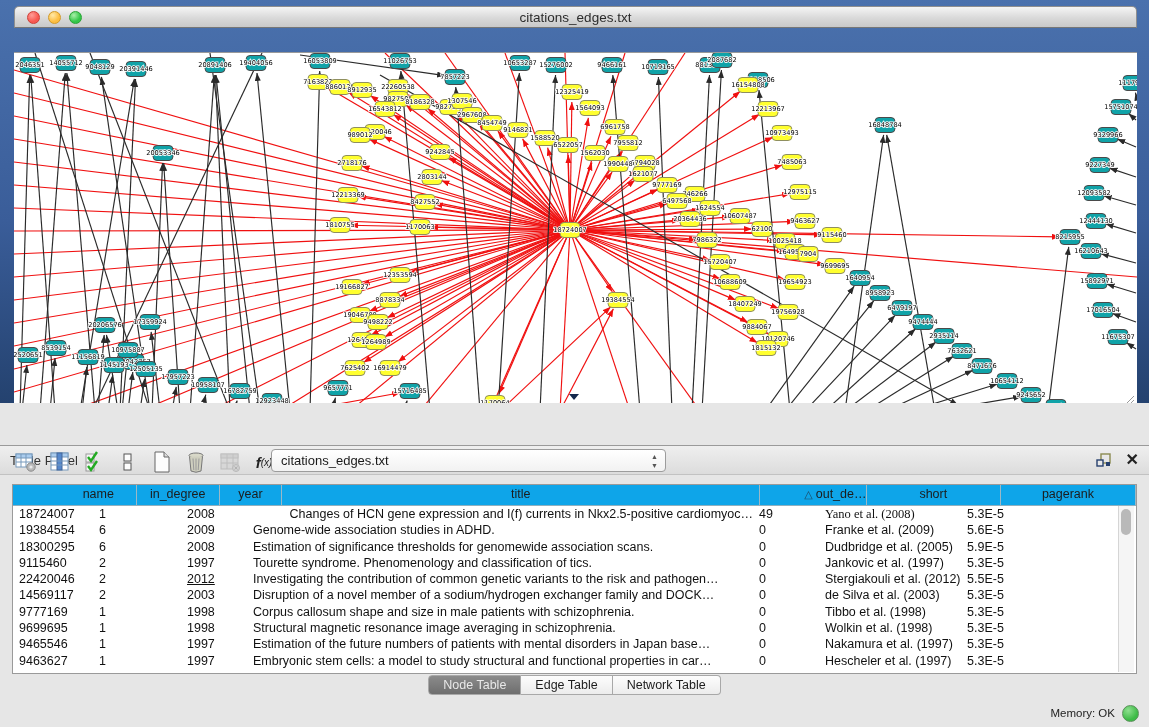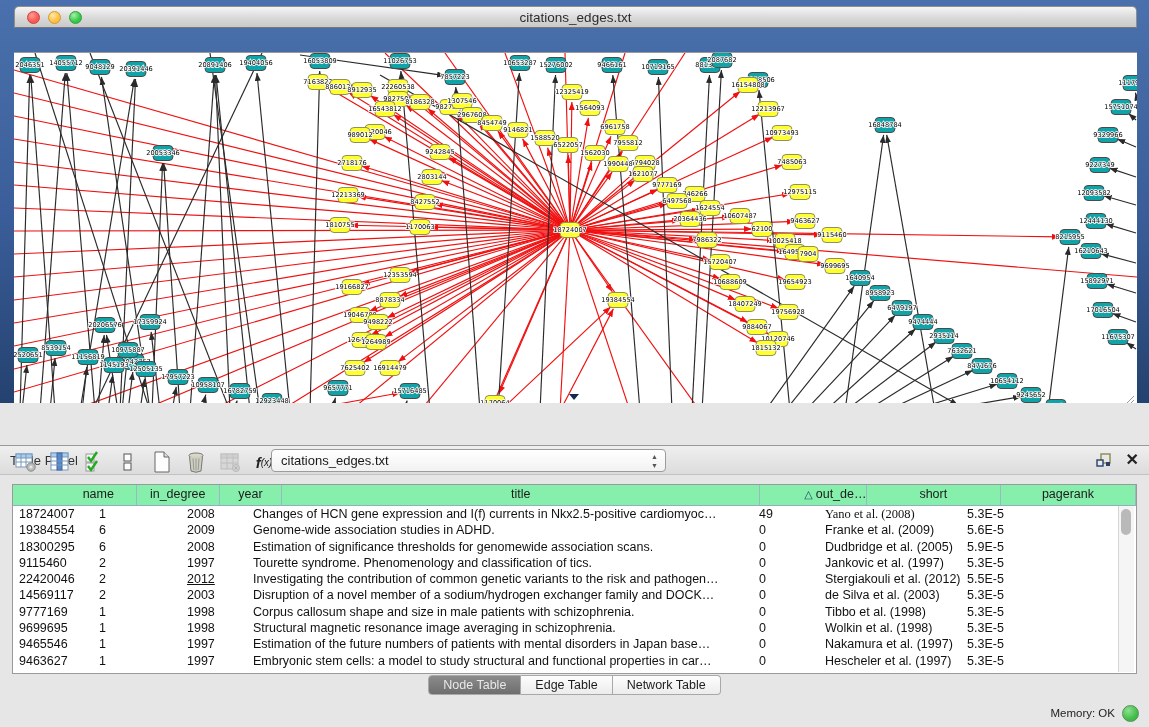--- a/index.html
+++ b/index.html
@@ -38,21 +38,21 @@
   .tbtn{width:24px;height:24px;display:flex;align-items:center;justify-content:center;}
   .fx{font-size:15px;font-style:italic;font-weight:bold;color:#222;}
   .fx small{font-size:10px;font-weight:normal;}
   .combo{position:absolute;left:271px;top:46px;width:395px;height:23px;
     background:linear-gradient(#ffffff,#f2f2f2);border:1px solid #9c9c9c;border-radius:4px;
     box-sizing:border-box;font-size:13px;color:#1a1a1a;line-height:21px;padding-left:9px;}
   .combo .spin{position:absolute;right:7px;top:2px;font-size:7px;color:#555;line-height:9px;text-align:center;}
   
   .table-box{position:absolute;left:12px;top:81px;width:1125px;height:190px;
     border:1px solid #9a9a9a;background:#fff;box-sizing:border-box;overflow:hidden;}
-  .thead{display:flex;height:20px;background:#86efac;border-bottom:1px solid #8fb0bf;padding-left:48px;}
+  .thead{display:flex;height:20px;background:#0ea5e9;border-bottom:1px solid #8fb0bf;padding-left:48px;}
   .th{box-sizing:border-box;border-right:1px solid #9bb8c6;font-size:12.5px;color:#1c1c1c;
     text-align:center;line-height:19px;overflow:hidden;white-space:nowrap;}
   .th .sort{color:#1c4a66;font-size:11px;margin-right:3px;}
   .tr{display:flex;height:16.3px;font-size:12.5px;color:#111;}
   .td{box-sizing:border-box;padding-left:6px;overflow:hidden;white-space:nowrap;line-height:16.3px;}
   .vsb{position:absolute;right:2px;top:21px;width:15px;height:166px;
     background:#f5f5f5;border-left:1px solid #d5d5d5;}
   .vsb .thumb{position:absolute;left:2px;top:3px;width:10px;height:26px;background:#b9b9b9;border-radius:6px;}
   
   .tabs{position:absolute;left:0;right:0;top:272px;height:20px;display:flex;justify-content:center;}
@@ -857,21 +857,21 @@
           <div class="th" style="width: 506px;">title</div>
           <div class="th" style="width: 66px; margin-left: 44px;"><span class="sort">△</span>out_de…</div>
           <div class="th" style="width: 142px;">short</div>
           <div class="th" style="width: 143px;">pagerank</div>
         </div>
       <div id="tbody">
           <div class="tr">
             <div class="td" style="width: 80px;">18724007</div>
             <div class="td" style="width: 88px;">1</div>
             <div class="td" style="width: 66px;">2008</div>
-            <div class="td" style="width: 506px;">Changes of HCN gene expression and I(f) currents in Nkx2.5-positive cardiomyoc…</div>
+            <div class="td" style="width: 506px; text-align: right;">Changes of HCN gene expression and I(f) currents in Nkx2.5-positive cardiomyoc…</div>
             <div class="td" style="width: 66px;">49</div>
             <div class="td" style="width: 142px; font-family: Liberation Serif, serif;">Yano et al. (2008)</div>
             <div class="td" style="width: 143px;">5.3E-5</div>
           </div>
           <div class="tr">
             <div class="td" style="width: 80px;">19384554</div>
             <div class="td" style="width: 88px;">6</div>
             <div class="td" style="width: 66px;">2009</div>
             <div class="td" style="width: 506px;">Genome-wide association studies in ADHD.</div>
             <div class="td" style="width: 66px;">0</div>

